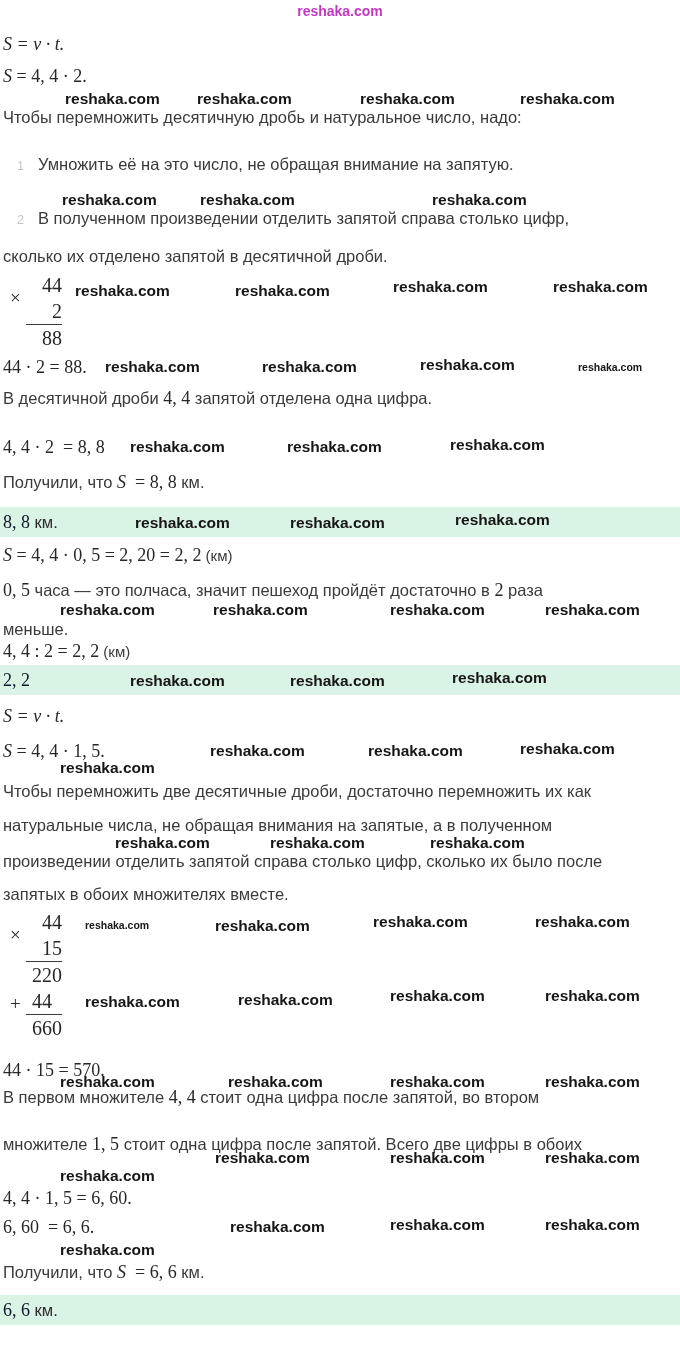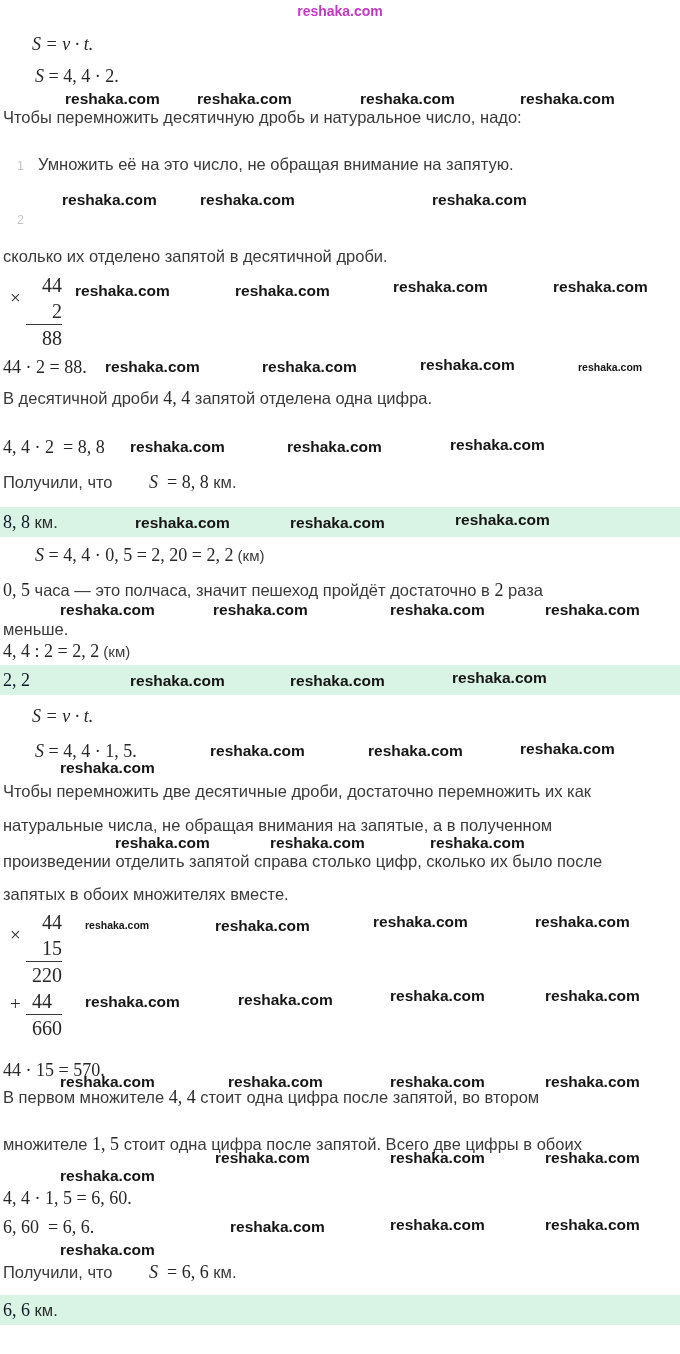--- a/index.html
+++ b/index.html
@@ -4,21 +4,21 @@
 <style>
   * { margin:0; padding:0; box-sizing:border-box; }
   html, body { background:#ffffff; }
   body { width:680px; height:1354px; overflow:hidden; font-family:"Liberation Sans", sans-serif; color:#3a3a3a; }
   .page { position:relative; width:680px; }
 
   .top-wm { text-align:center; padding-top:3px; height:20px; font-weight:700; font-size:14px; color:#c238c2; }
 
   .t { font-size:16.5px; line-height:21px; padding-left:3px; white-space:pre-wrap; }
   .m { font-family:"Liberation Serif","DejaVu Serif",serif; font-size:18px; line-height:22px; color:#272727; padding-left:3px; white-space:pre-wrap; }
-  .it { font-style:italic;padding-left:32px; }
+  .it { font-style:italic; }
   .mi { font-family:"Liberation Serif","DejaVu Serif",serif; font-size:18px; color:#272727; }
   .unit { font-family:"Liberation Sans",sans-serif; font-size:15px; color:#3a3a3a; }
 
   .wm { font-family:"Liberation Sans",sans-serif; font-weight:700; font-size:15.5px; color:#161616; white-space:nowrap; }
   .wm-sm { font-size:10.5px; }
   .wmrow { position:relative; height:17px; }
   .wmrow .wm { position:absolute; top:0; }
   .rel { position:relative; }
   .abs { position:absolute; top:0; }
 
@@ -62,20 +62,21 @@
   </div>
 
   <div class="wmrow" style="margin-top:14px">
     <span class="wm" style="left:62px">reshaka.com</span>
     <span class="wm" style="left:200px">reshaka.com</span>
     <span class="wm" style="left:432px">reshaka.com</span>
   </div>
 
   <div class="li">
     <span class="li-num">2</span>
+    <span>В полученном произведении отделить запятой справа столько цифр,</span>
   </div>
   <div class="t" style="margin-top:15px;">сколько их отделено запятой в десятичной дроби.</div>
 
   <div class="colmult" style="margin-top:5px;height:80px">
     <span class="cm-sign" style="top:15px">×</span>
     <div class="cm-col">
       <div class="cm-num">44</div>
       <div class="cm-num">2</div>
       <div class="cm-rule"></div>
       <div class="cm-num">88</div>

